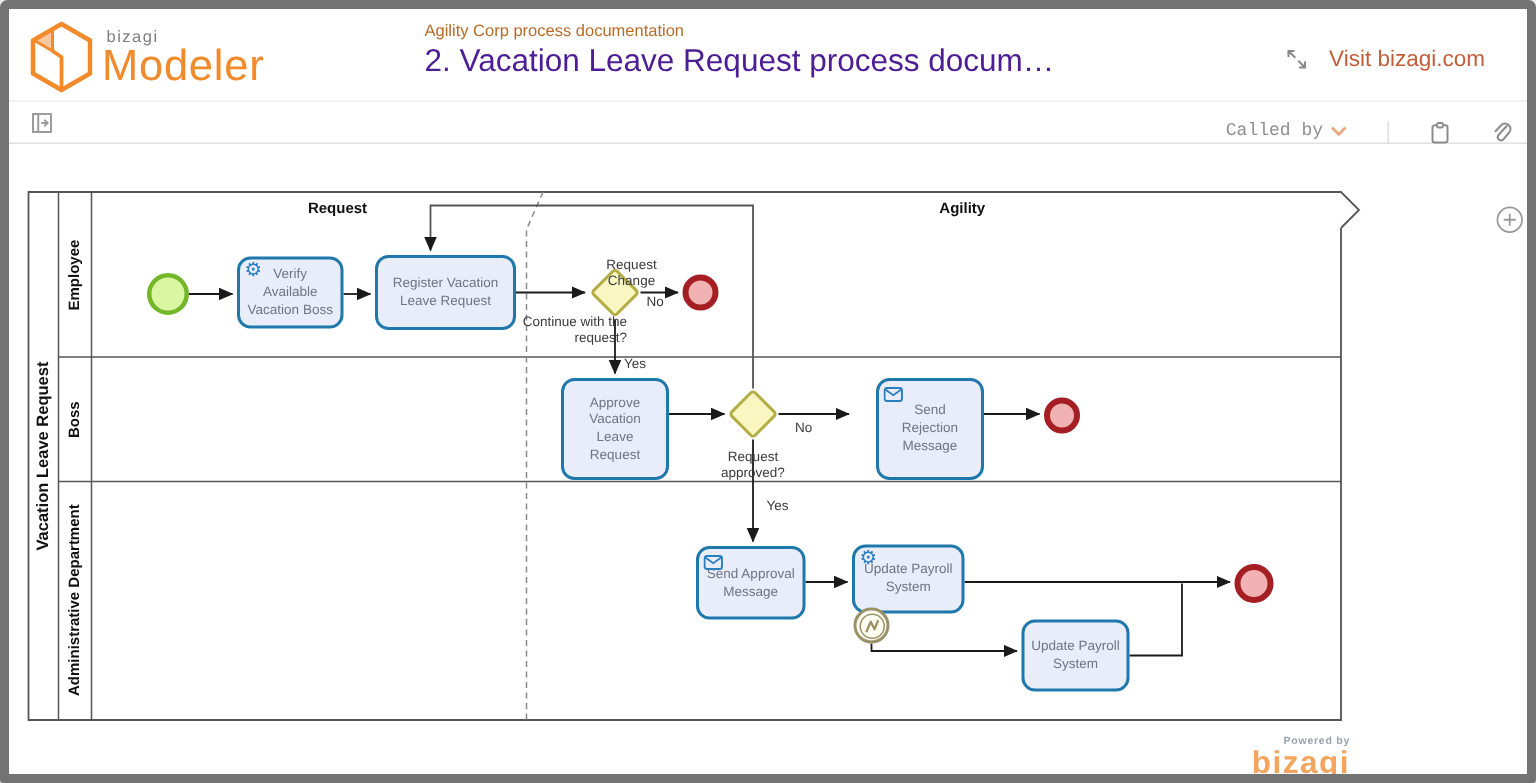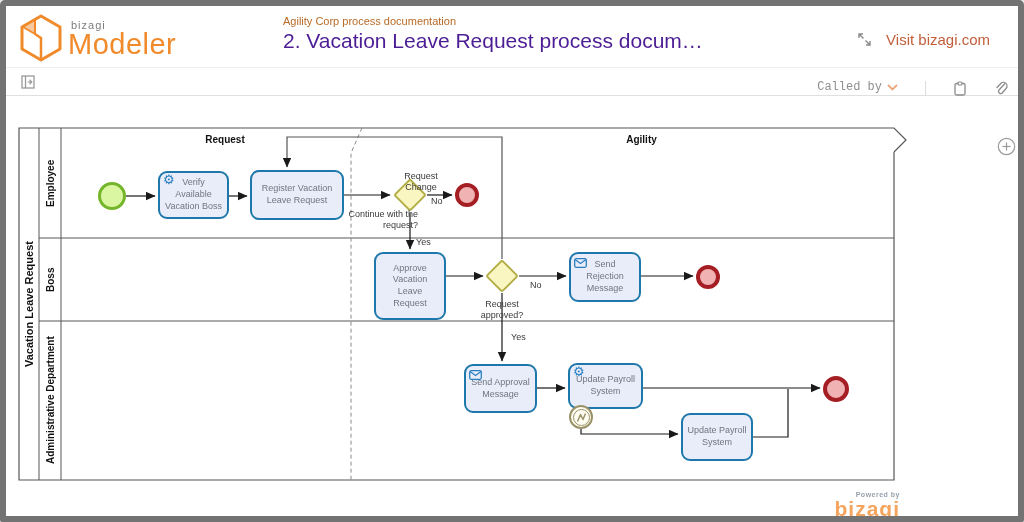--- a/index.html
+++ b/index.html
@@ -200,21 +200,21 @@
     <div class="task" style="left:152px; top:75px; width:71px; height:48px;">
       <span class="task-icon">⚙</span>
       <span>Verify Available Vacation Boss</span>
     </div>
     <div class="task" style="left:244px; top:74px; width:94px; height:50px;">
       <span>Register Vacation Leave Request</span>
     </div>
     <div class="task" style="left:368px; top:156px; width:72px; height:68px;">
       <span>Approve Vacation Leave Request</span>
     </div>
-    <div class="task" style="left:563px; top:156px; width:72px; height:50px;text-align:center;">
+    <div class="task" style="left:578px; top:156px; width:72px; height:68px;text-align:center;">
       <span class="task-icon msg">
         <svg width="13" height="10" viewBox="0 0 13 10">
             <rect x="0.7" y="0.7" width="11.6" height="8.6" rx="1.5" fill="none" stroke="#2a7fc1" stroke-width="1.3"></rect>
             <path d="M1 1.5 L6.5 5.5 L12 1.5" fill="none" stroke="#2a7fc1" stroke-width="1.2"></path>
           </svg>
       </span>
       <span>Send Rejection Message</span>
     </div>
     <div class="task" style="left:458px; top:268px; width:73px; height:49px;">
       <span class="task-icon msg">

